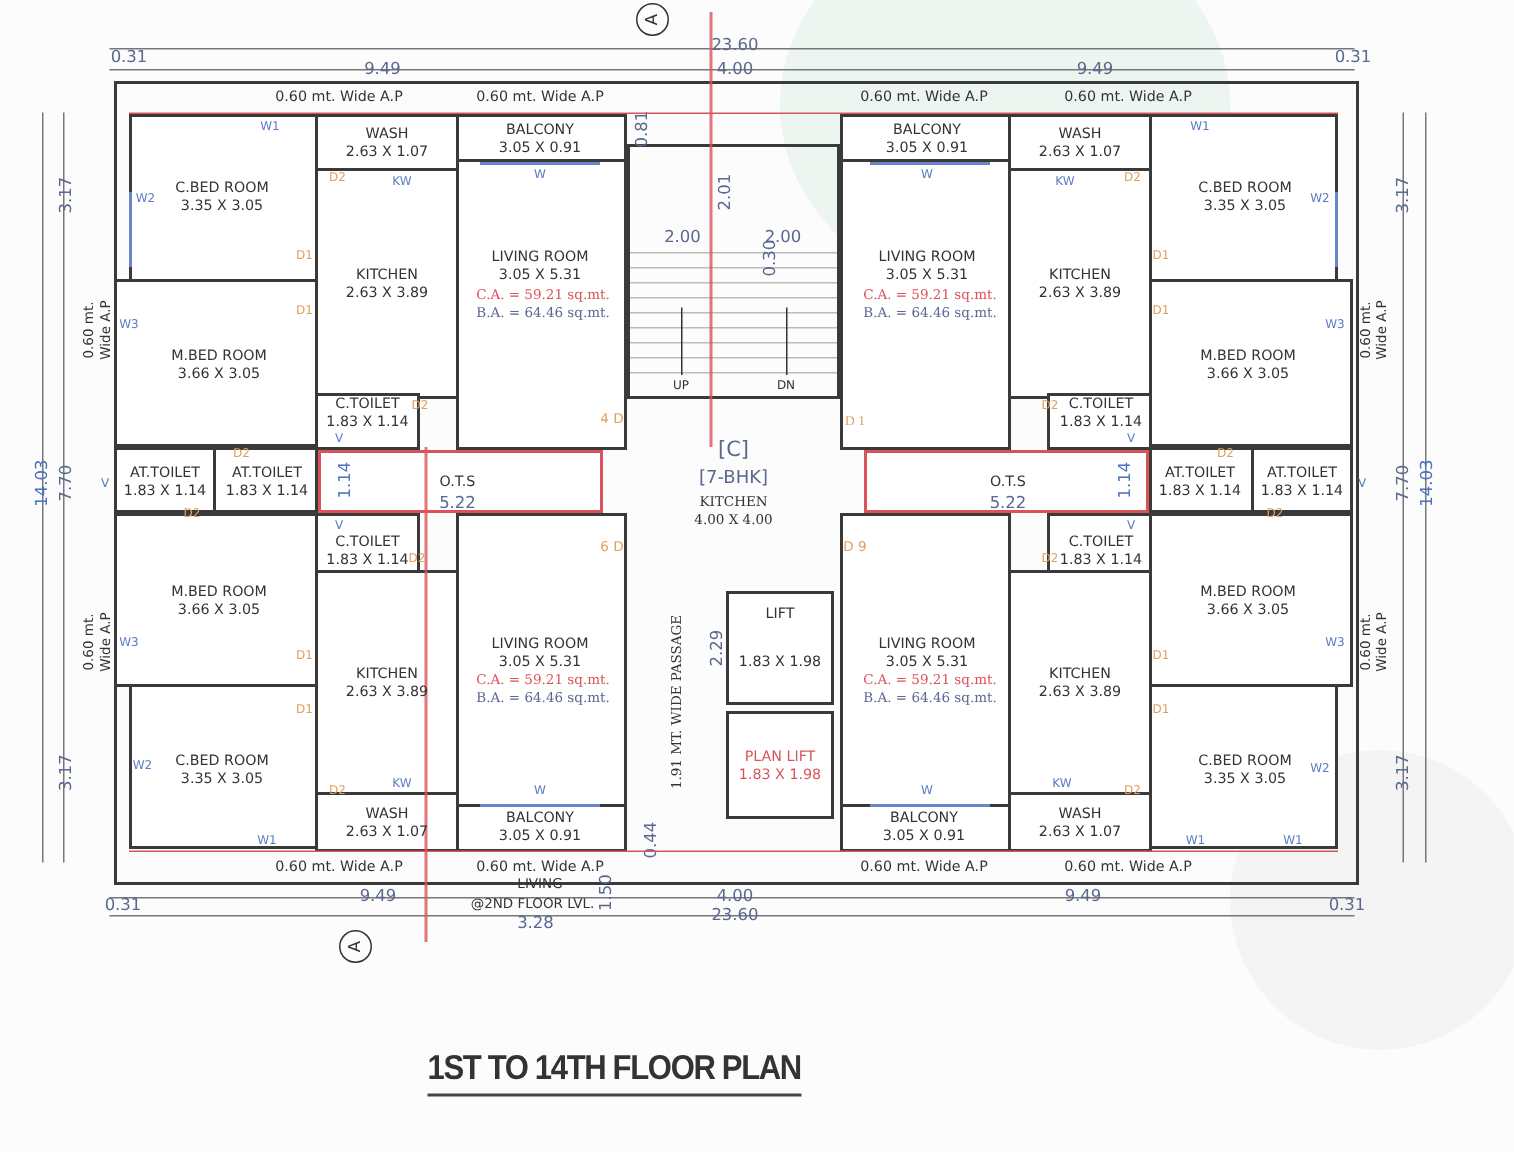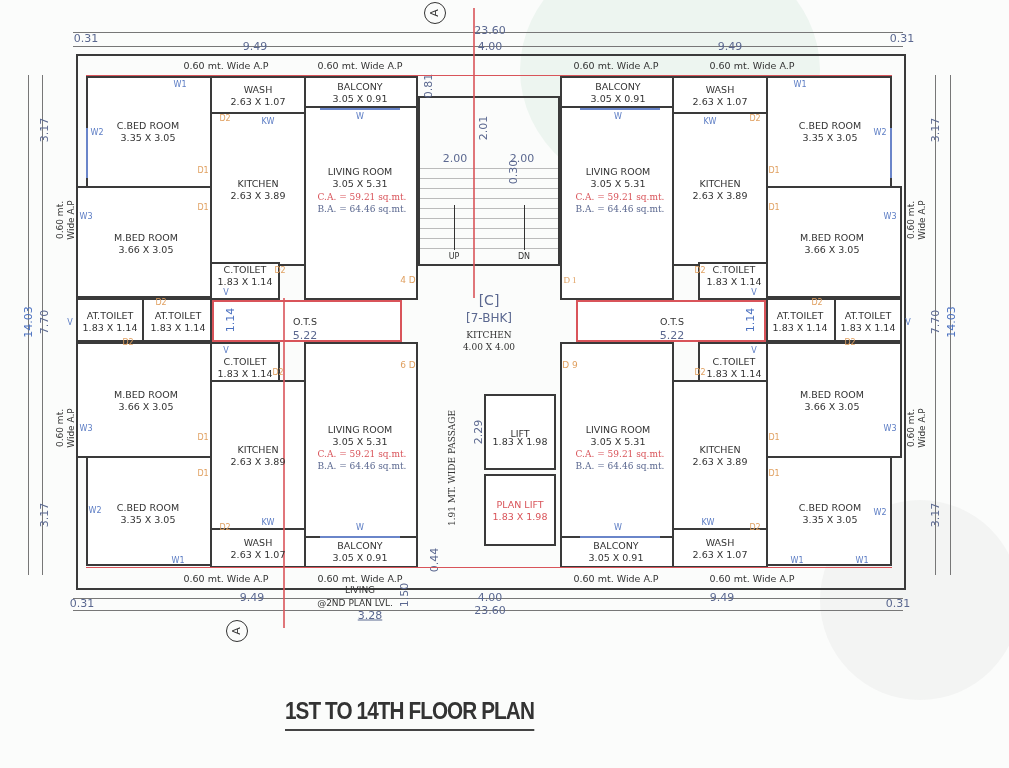--- a/index.html
+++ b/index.html
@@ -116,31 +116,31 @@
 <div class="dimv" style="left:513px;top:172px;">0.30</div>
 <div class="dimv" style="left:428px;top:86px;">0.81</div>
 
 <div class="lbl" style="left:489px;top:300px;font-size:14px;color:#5b6890;">[C]</div>
 <div class="lbl" style="left:489px;top:318px;font-size:12px;color:#5b6890;">[7-BHK]</div>
 <div class="lbl" style="left:489px;top:335px;font-family:'DejaVu Serif',serif;font-size:9px;">KITCHEN</div>
 <div class="lbl" style="left:489px;top:347px;font-family:'DejaVu Serif',serif;font-size:9px;">4.00 X 4.00</div>
 
 <div class="dimv" style="left:452px;top:468px;font-family:'DejaVu Serif',serif;font-size:9px;color:#333;">1.91 MT. WIDE PASSAGE</div>
 <div class="wall" style="left:484px;top:394px;width:72px;height:76px;"></div>
-<div class="lbl" style="left:520px;top:434px;">LIFT</div>
+<div class="lbl" style="left:520px;top:410px;">LIFT</div>
 <div class="lbl" style="left:520px;top:442px;">1.83 X 1.98</div>
 <div class="dimv" style="left:478px;top:432px;">2.29</div>
 <div class="wall" style="left:484px;top:474px;width:72px;height:72px;"></div>
 <div class="lbl" style="left:520px;top:505px;color:#d9545a;">PLAN LIFT</div>
 <div class="lbl" style="left:520px;top:517px;color:#d9545a;">1.83 X 1.98</div>
 <div class="dimv" style="left:434px;top:560px;">0.44</div>
 
 <div class="lbl" style="left:360px;top:590px;font-size:9px;">LIVING</div>
-<div class="lbl" style="left:355px;top:603px;font-size:9px;">@2ND PLAN LVL.</div>
-<div class="dim" style="left:370px;top:615px;text-decoration:underline;">3.28</div>
+<div class="lbl" style="left:355px;top:603px;font-size:9px;">@2ND FLOOR LVL.</div>
+<div class="dim" style="left:357px;top:615px;">3.28</div>
 <div class="dimv" style="left:404px;top:595px;">1.50</div>
 
 <div class="tag t-o" style="left:408px;top:280px;font-size:9px;">4 D</div>
 <div class="tag t-o" style="left:408px;top:365px;font-size:9px;">6 D</div>
 <div class="tag t-o" style="left:570px;top:280px;font-size:9px;font-family:Liberation Serif, serif;">D 1</div>
 <div class="tag t-o" style="left:570px;top:365px;font-size:9px;">D 9</div>
 
 <div class="red" style="left:473px;top:8px;width:2px;height:290px;opacity:.8;"></div>
 <div class="red" style="left:283px;top:298px;width:2px;height:330px;opacity:.8;"></div>
 <div class="red" style="left:86px;top:75px;width:806px;height:1px;"></div>

